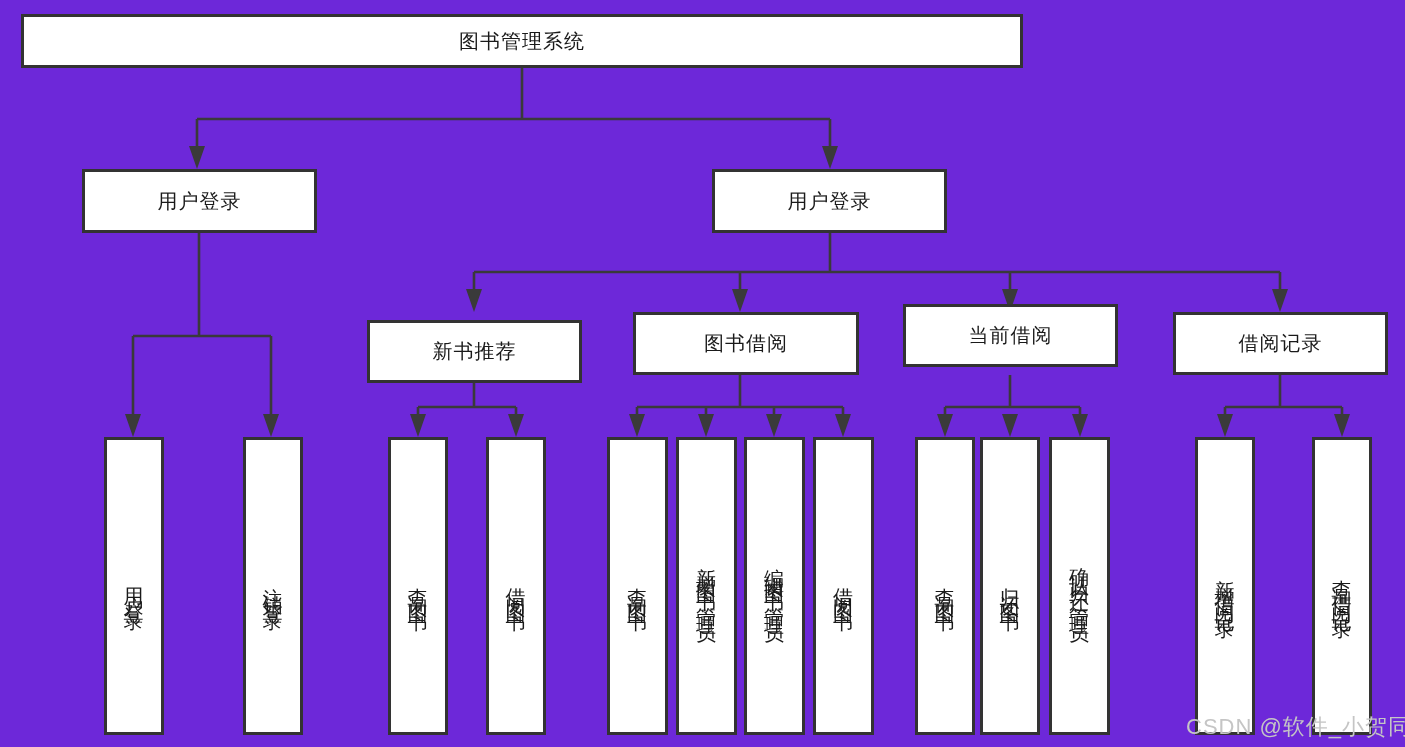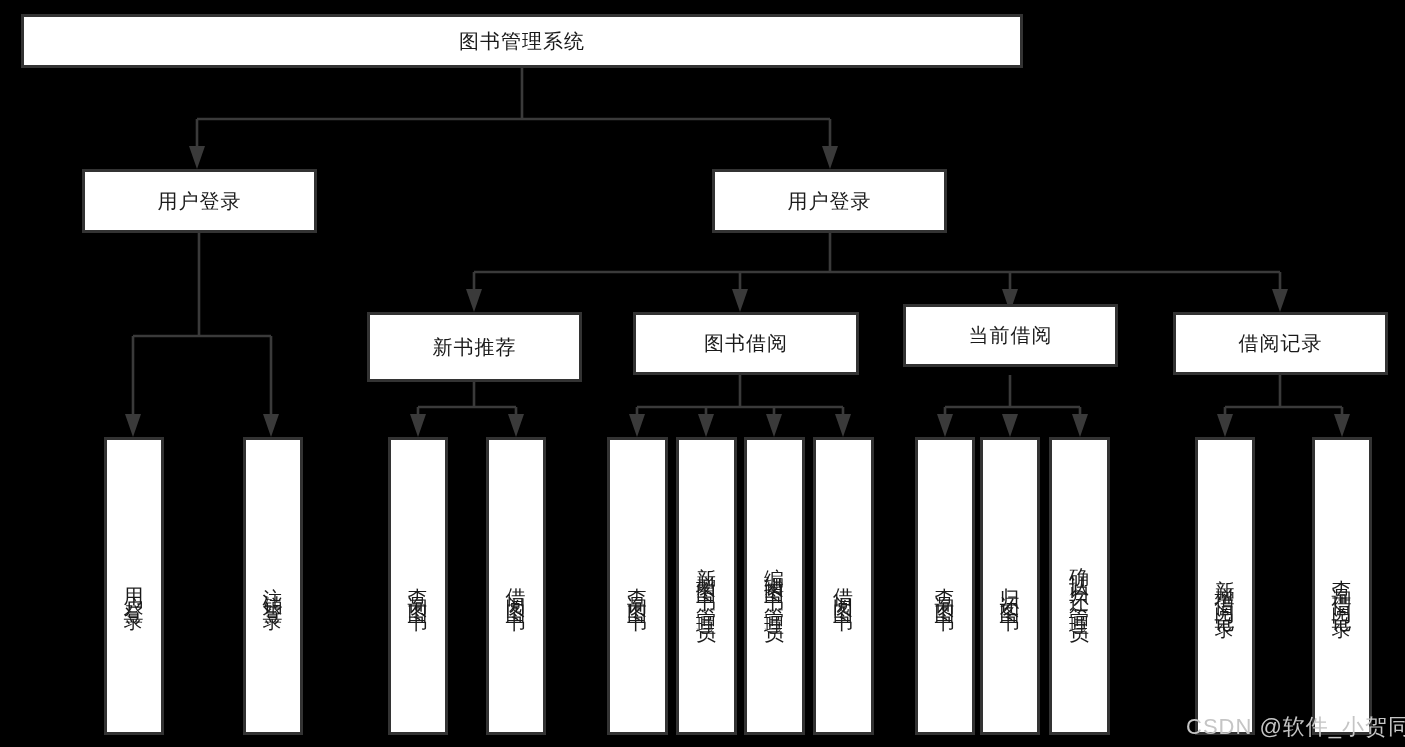--- a/index.html
+++ b/index.html
@@ -1,17 +1,17 @@
 <!DOCTYPE html>
 <html><head>
 <meta charset="utf-8">
 <style>
   html,body{margin:0;padding:0;background:#ffffff;}
   #stage{
-    position:relative;width:1405px;height:747px;background:#000000;overflow:hidden;
+    position:relative;width:1405px;height:747px;background:#6d28d9;overflow:hidden;
     font-family:"Liberation Sans", sans-serif;color:#1a1a1a;
   }
   #connectors{position:absolute;left:0;top:0;width:1405px;height:747px;}
   .node{
     position:absolute;box-sizing:border-box;border:3px solid #333333;background:#ffffff;
     display:flex;align-items:center;justify-content:center;text-align:center;
     font-size:20px;letter-spacing:1px;color:#1a1a1a;
   }
   .node.vert{
     writing-mode:vertical-rl;text-orientation:mixed;letter-spacing:8px;
@@ -72,21 +72,21 @@
       <polygon points="1217,414 1233,414 1225,437"></polygon>
       <polygon points="1334,414 1350,414 1342,437"></polygon>
     </g>
   </svg>
 
   <div class="node" style="left:21px;top:14px;width:1002px;height:54px">图书管理系统</div>
 
   <div class="node" style="left:82px;top:169px;width:235px;height:64px">用户登录</div>
   <div class="node" style="left:712px;top:169px;width:235px;height:64px">用户登录</div>
 
-  <div class="node" style="left:367px;top:312px;width:215px;height:70px">新书推荐</div>
+  <div class="node" style="left:367px;top:320px;width:215px;height:63px">新书推荐</div>
   <div class="node" style="left:633px;top:312px;width:226px;height:63px">图书借阅</div>
   <div class="node" style="left:903px;top:304px;width:215px;height:63px">当前借阅</div>
   <div class="node" style="left:1173px;top:312px;width:215px;height:63px">借阅记录</div>
 
   <div class="node vert" style="left:104px;top:437px;width:60px;height:298px">用户登录</div>
   <div class="node vert" style="left:243px;top:437px;width:60px;height:298px">注销登录</div>
 
   <div class="node vert" style="left:388px;top:437px;width:60px;height:298px">查询图书</div>
   <div class="node vert" style="left:486px;top:437px;width:60px;height:298px">借阅图书</div>
 

